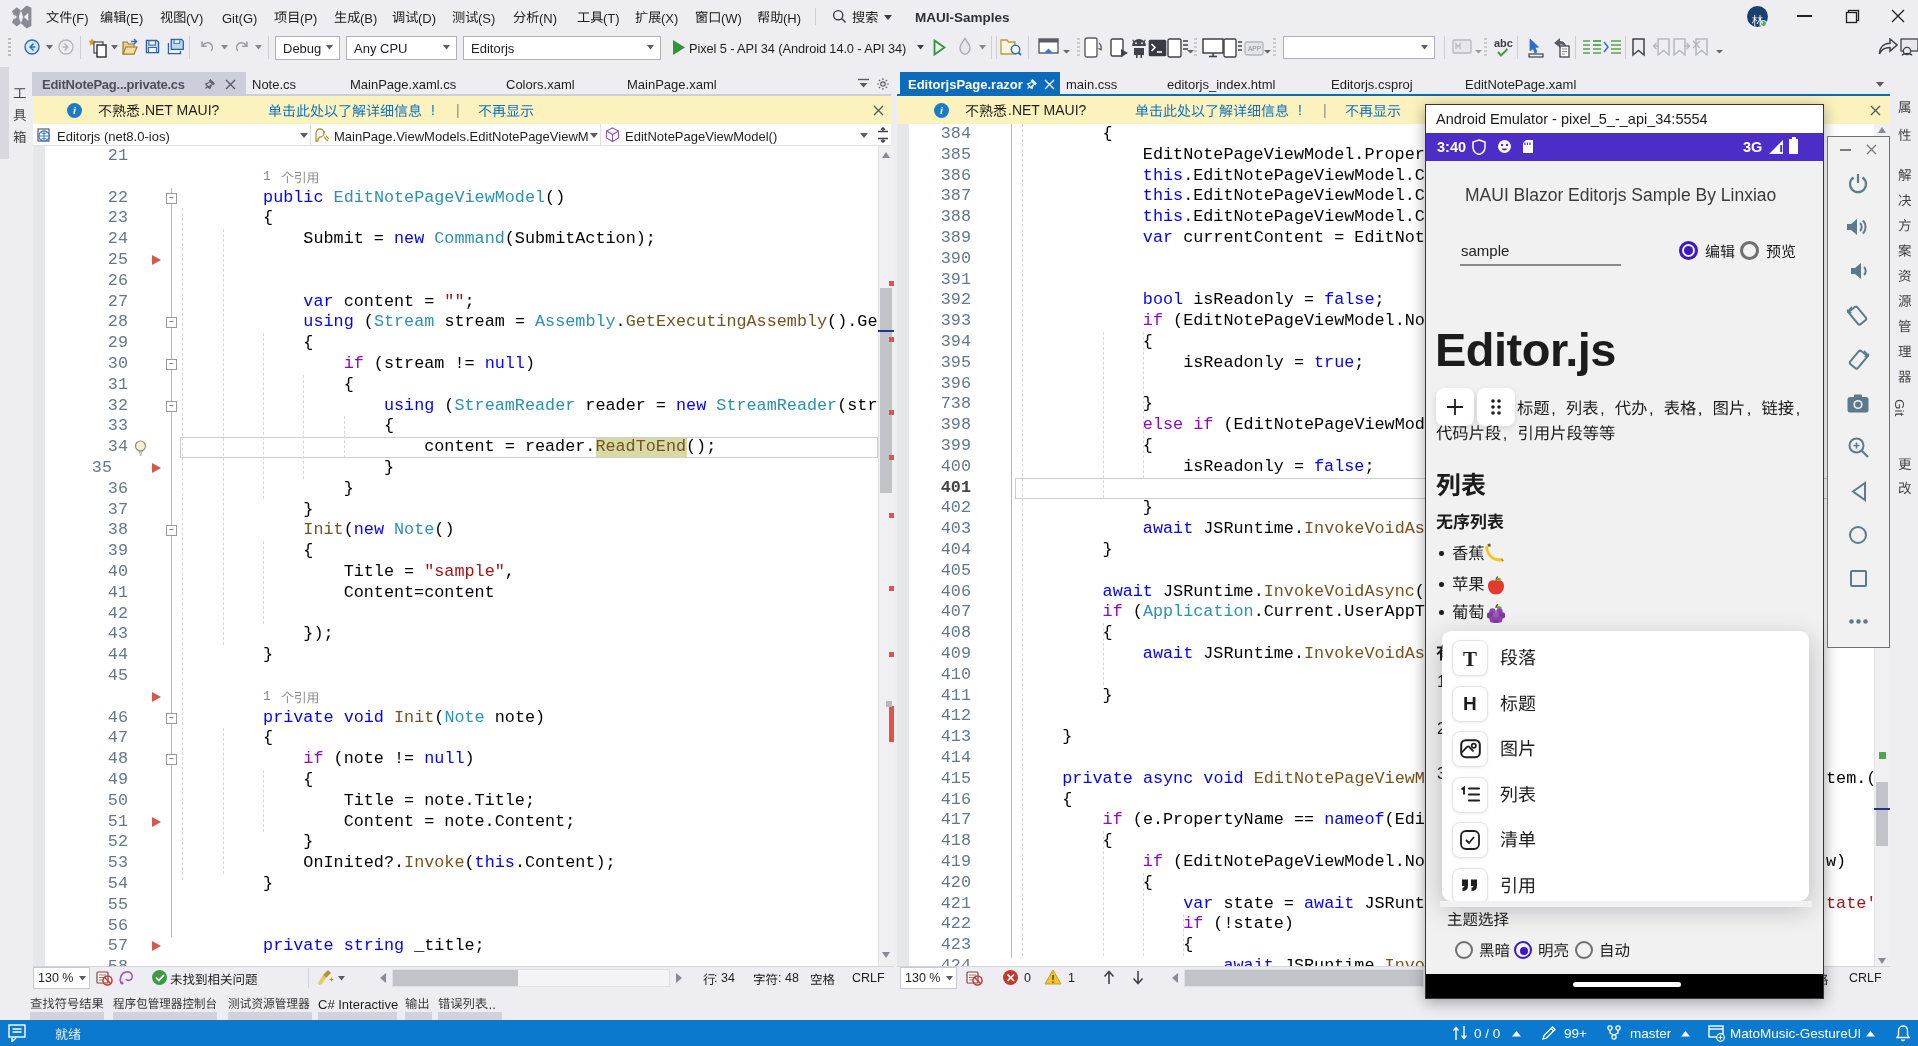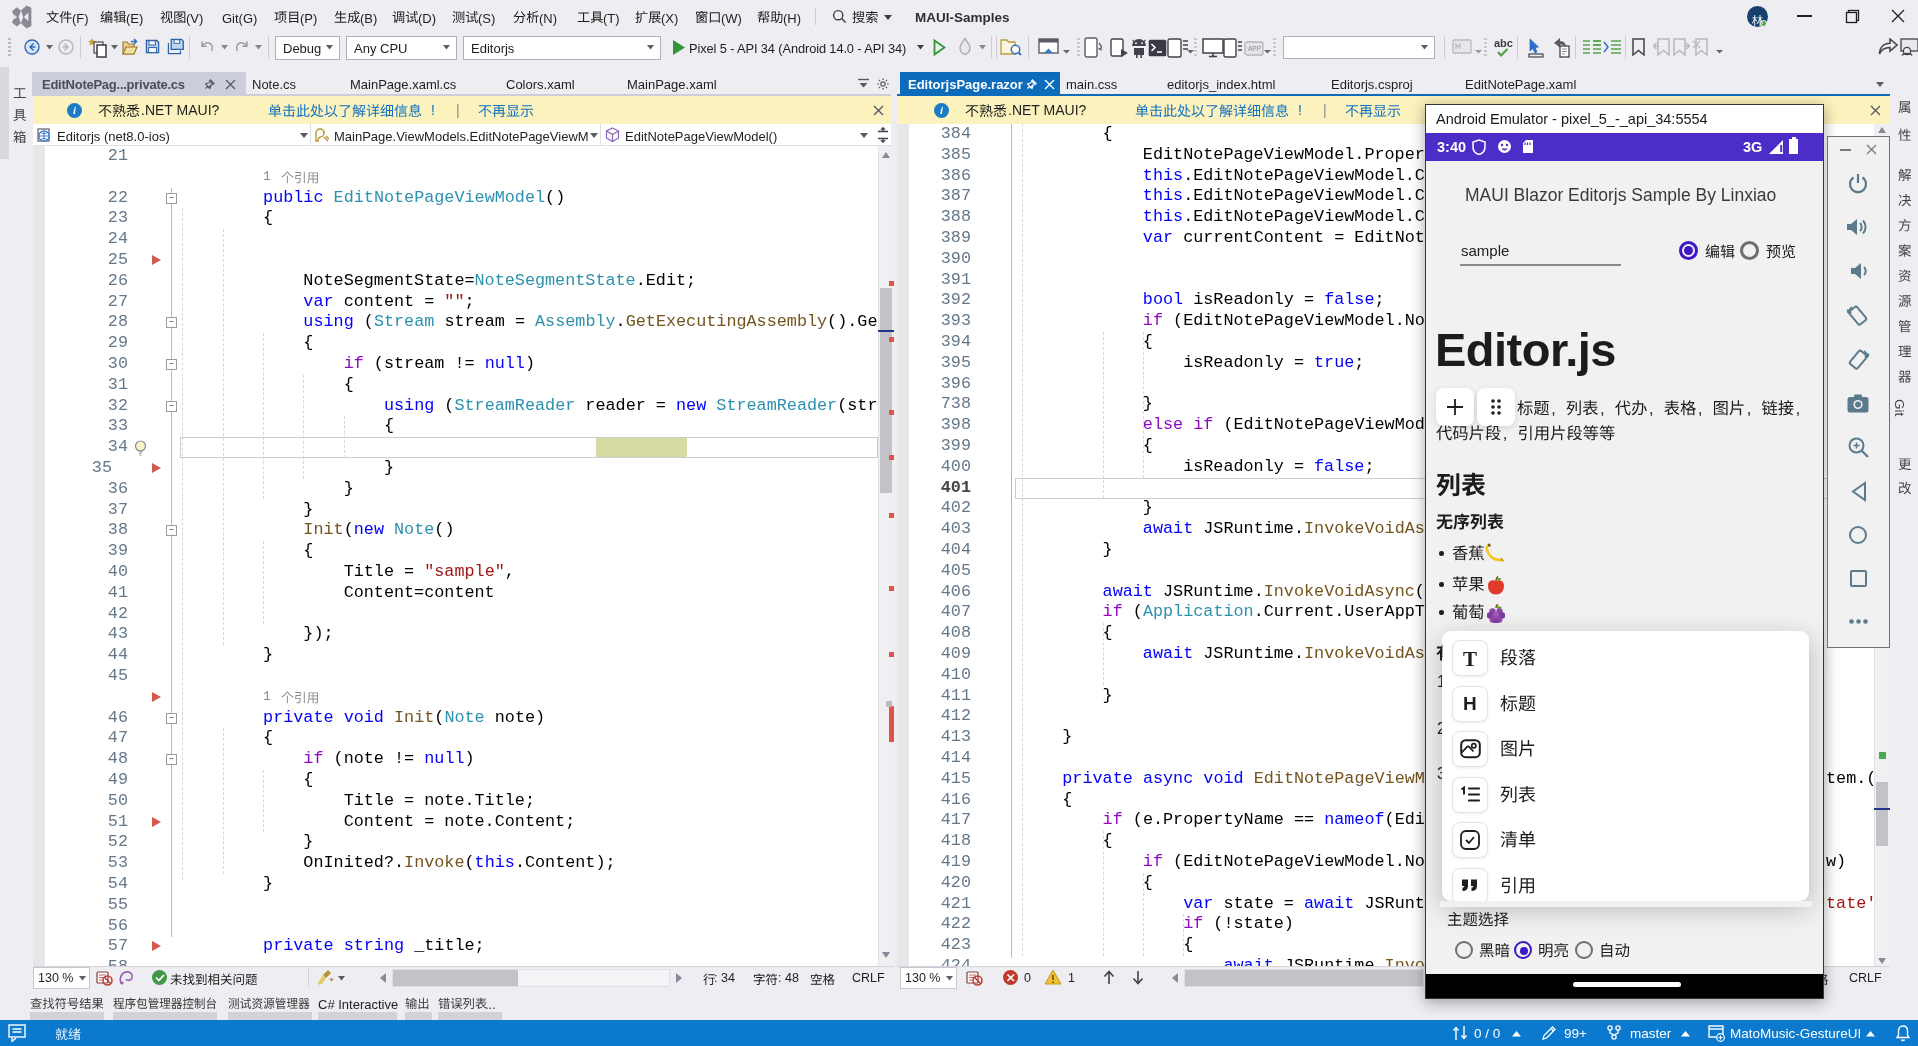--- a/index.html
+++ b/index.html
@@ -392,28 +392,29 @@
 <div class="ln" style="left:68px;top:832.4px">52</div>
 <div class="ln" style="left:68px;top:853.2px">53</div>
 <div class="ln" style="left:68px;top:874.0px">54</div>
 <div class="ln" style="left:68px;top:894.8px">55</div>
 <div class="ln" style="left:68px;top:915.6px">56</div>
 <div class="ln" style="left:68px;top:936.4px">57</div>
 <div class="ln" style="left:68px;top:957.2px">58</div>
 <div class="ab" style="left:33px;top:146px;width:845px;height:820px;overflow:hidden">
     <div class="cl" style="left:149.5px;top:41.6px">        <span class="k">public</span> <span class="t">EditNotePageViewModel</span>()</div>
     <div class="cl" style="left:149.5px;top:62.4px">        {</div>
-    <div class="cl" style="left:149.5px;top:124.8px">            NoteSegmentState=<span class="t">NoteSegmentState</span>.Edit;</div>
+    <div class="cl" style="left:149.5px;top:83.2px">            Submit = <span class="k">new</span> <span class="t">Command</span>(SubmitAction);</div>
     <div class="cl" style="left:149.5px;top:145.6px">            <span class="k">var</span> content = <span class="s">""</span>;</div>
     <div class="cl" style="left:149.5px;top:166.4px">            <span class="k">using</span> (<span class="t">Stream</span> stream = <span class="t">Assembly</span>.<span class="m">GetExecutingAssembly</span>().GetManifestResourceStream("E</div>
     <div class="cl" style="left:149.5px;top:187.2px">            {</div>
     <div class="cl" style="left:149.5px;top:208.0px">                <span class="c">if</span> (stream != <span class="k">null</span>)</div>
     <div class="cl" style="left:149.5px;top:228.8px">                {</div>
     <div class="cl" style="left:149.5px;top:249.6px">                    <span class="k">using</span> (<span class="t">StreamReader</span> reader = <span class="k">new</span> <span class="t">StreamReader</span>(stream))</div>
     <div class="cl" style="left:149.5px;top:270.4px">                    {</div>
+    <div class="cl" style="left:149.5px;top:291.2px">                        content = reader.<span class="m">ReadToEnd</span>();</div>
     <div class="cl" style="left:149.5px;top:312.0px">                    }</div>
     <div class="cl" style="left:149.5px;top:332.8px">                }</div>
     <div class="cl" style="left:149.5px;top:353.6px">            }</div>
     <div class="cl" style="left:149.5px;top:374.4px">            <span class="m">Init</span>(<span class="k">new</span> <span class="t">Note</span>()</div>
     <div class="cl" style="left:149.5px;top:395.2px">            {</div>
     <div class="cl" style="left:149.5px;top:416.0px">                Title = <span class="s">"sample"</span>,</div>
     <div class="cl" style="left:149.5px;top:436.8px">                Content=content</div>
     <div class="cl" style="left:149.5px;top:478.4px">            });</div>
     <div class="cl" style="left:149.5px;top:499.2px">        }</div>
     <div class="cl" style="left:149.5px;top:561.6px">        <span class="k">private</span> <span class="k">void</span> <span class="m">Init</span>(<span class="t">Note</span> note)</div>

